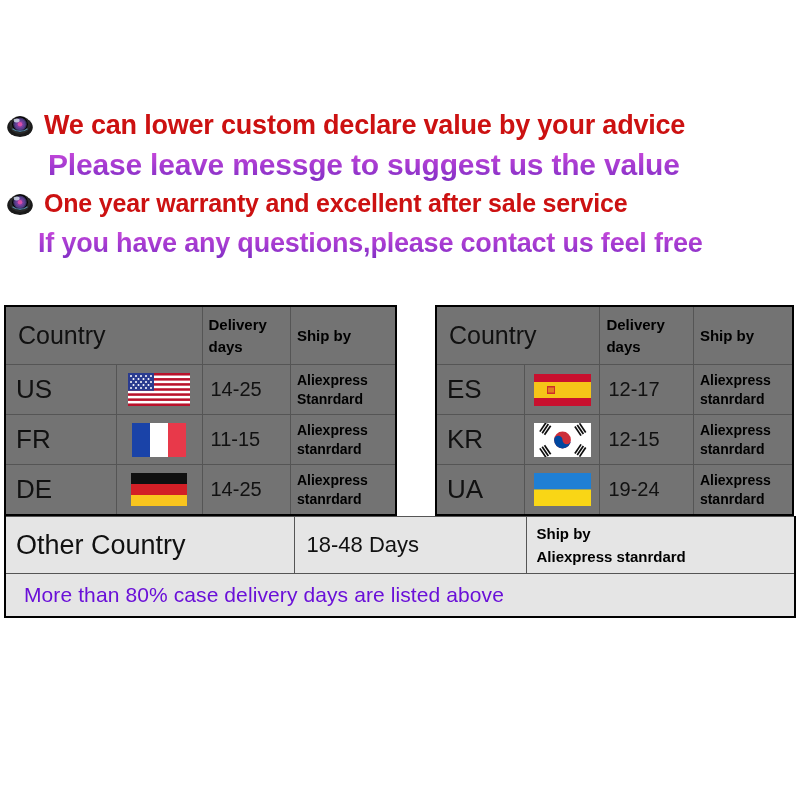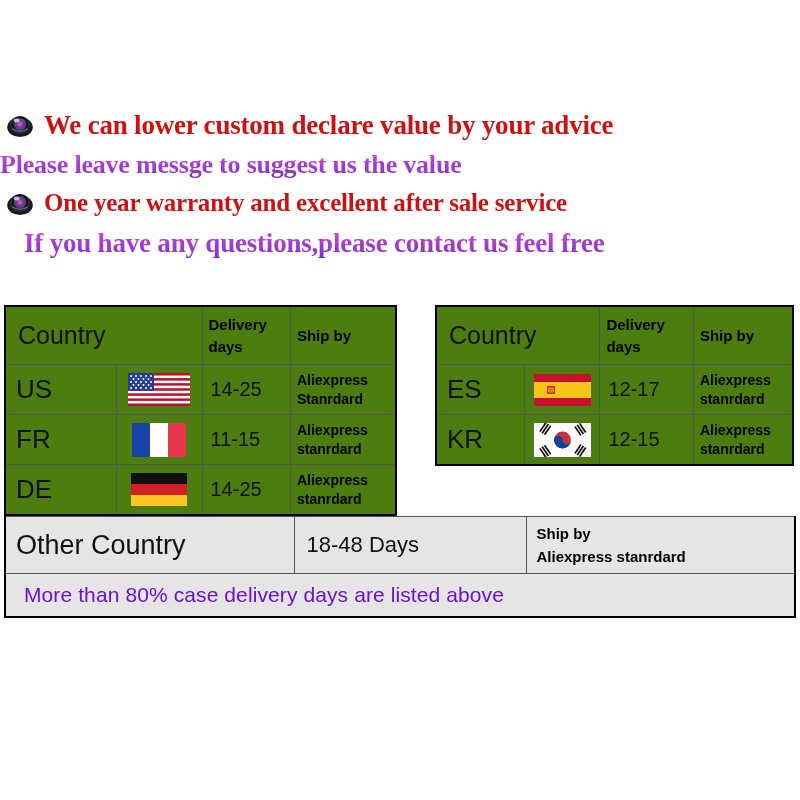--- a/index.html
+++ b/index.html
@@ -39,50 +39,50 @@
     position: absolute;
     left: 5px;
     top: 50%;
     transform: translateY(-50%);
     width: 30px;
     height: 26px;
   }
   .cam-icon svg { display: block; }
 
   .promo-text {
-    font-family: Liberation Serif, serif;
+    font-family: Liberation Sans, sans-serif;
     font-weight: bold;
     font-size: 27px;
     letter-spacing: -0.2px;
   }
   .promo-text.red { color: #cc1111; }
   .promo-text.purple {
     color: #a83bd6;
     background: linear-gradient(180deg, #cf4bdd 0%, #a23ad0 55%, #7f2ec4 100%);
     -webkit-background-clip: text;
     background-clip: text;
     -webkit-text-fill-color: transparent;
   }
   .promo-line.l0 .promo-text { margin-left: 44px; font-size: 27px; }
-  .promo-line.l1 .promo-text { font-size: 26px; }
+  .promo-line.l1 .promo-text { margin-left: 48px; font-size: 30px; }
   .promo-line.l2 .promo-text { margin-left: 44px; font-size: 25px; }
-  .promo-line.l3 .promo-text { margin-left: 24px; font-size: 27px; }
+  .promo-line.l3 .promo-text { margin-left: 38px; font-size: 27px; }
 
   
   #tables {
     position: absolute;
     left: 4px;
     top: 305px;
     width: 792px;
   }
   .tbl {
     border-collapse: collapse;
     table-layout: fixed;
     border: 2px solid #000;
-    background: #4d7c0f;
+    background: #737373;
   }
   .tbl td {
     border: 1px solid #555;
     padding: 0;
     vertical-align: middle;
   }
 
   .top-wrap {
     display: flex;
     align-items: flex-start;
@@ -414,20 +414,34 @@
               </g>
             </svg>
           </td>
           <td class="days">12-15</td>
           <td class="ship">
             <span>Aliexpress</span>
             <span>stanrdard</span>
           </td>
         </tr>
 
+        <tr>
+          <td class="cc">UA</td>
+          <td class="flagcell">
+            <svg width="57" height="33" viewBox="0 0 57 33">
+              <rect x="0" y="0" width="57" height="16.5" fill="#1f7fd4"></rect>
+              <rect x="0" y="16.5" width="57" height="16.5" fill="#f9d616"></rect>
+            </svg>
+          </td>
+          <td class="days">19-24</td>
+          <td class="ship">
+            <span>Aliexpress</span>
+            <span>stanrdard</span>
+          </td>
+        </tr>
 
       </tbody>
     </table>
 
   </div>
 
   <table class="bottom-tbl">
     <colgroup>
         <col class="bc1">
         <col class="bc2">

